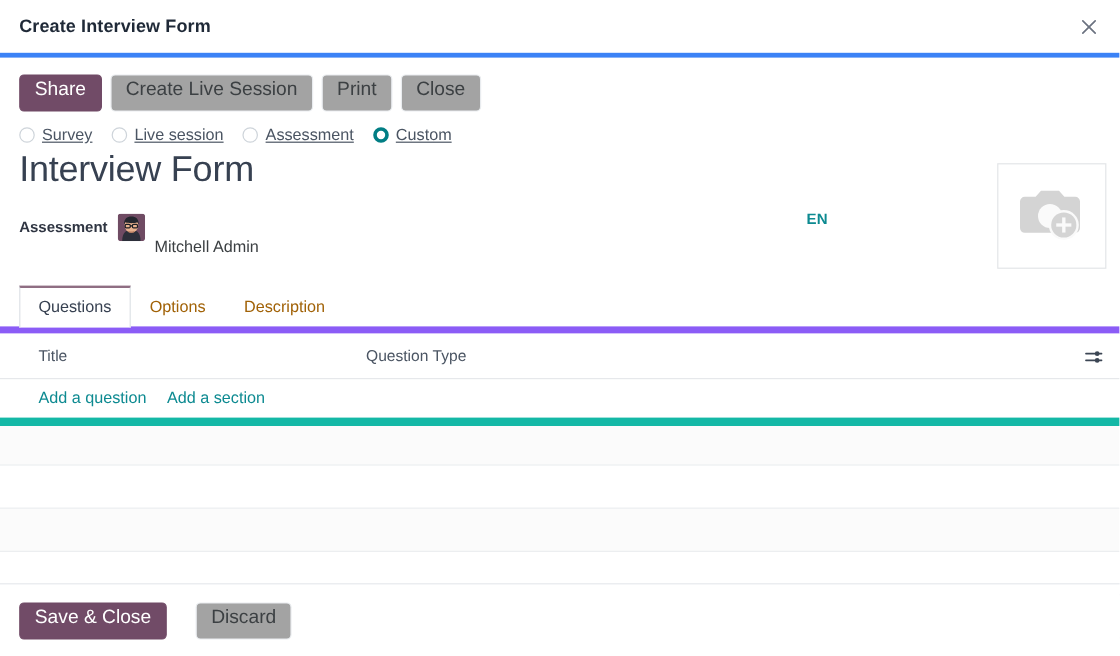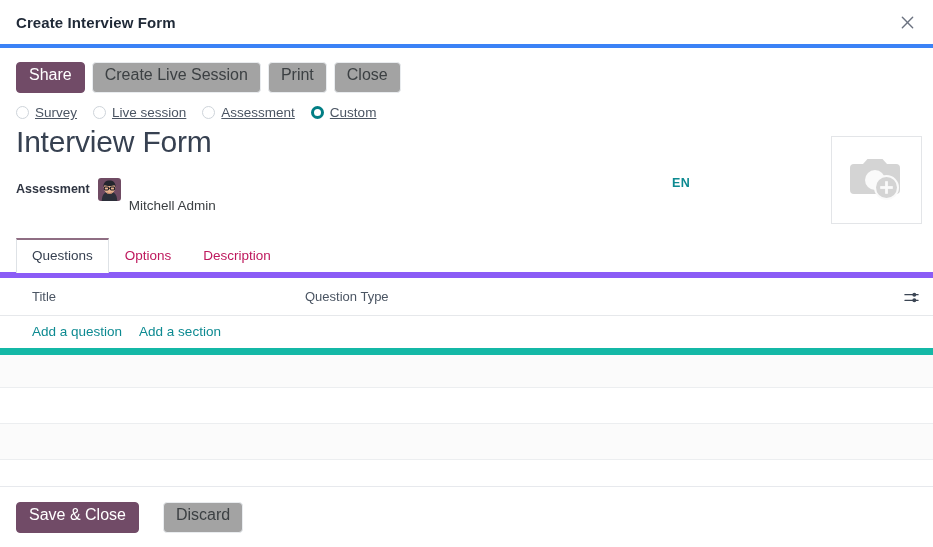--- a/index.html
+++ b/index.html
@@ -169,21 +169,21 @@
   }
   .tabs {
     display: flex;
     align-items: flex-end;
     border-bottom: 6px solid #8b5cf6;
     margin: 0 -16px;
     padding-left: 16px;
   }
   .tab {
     font-size: 13.5px;
-    color: #be185d;
+    color: #a16207;
     padding: 9px 15px 8px;
     border: 1px solid transparent;
     border-bottom: none;
     background: transparent;
     cursor: pointer;
     position: relative;
     top: 1px;
     line-height: 1.25;
     white-space: nowrap;
   }

